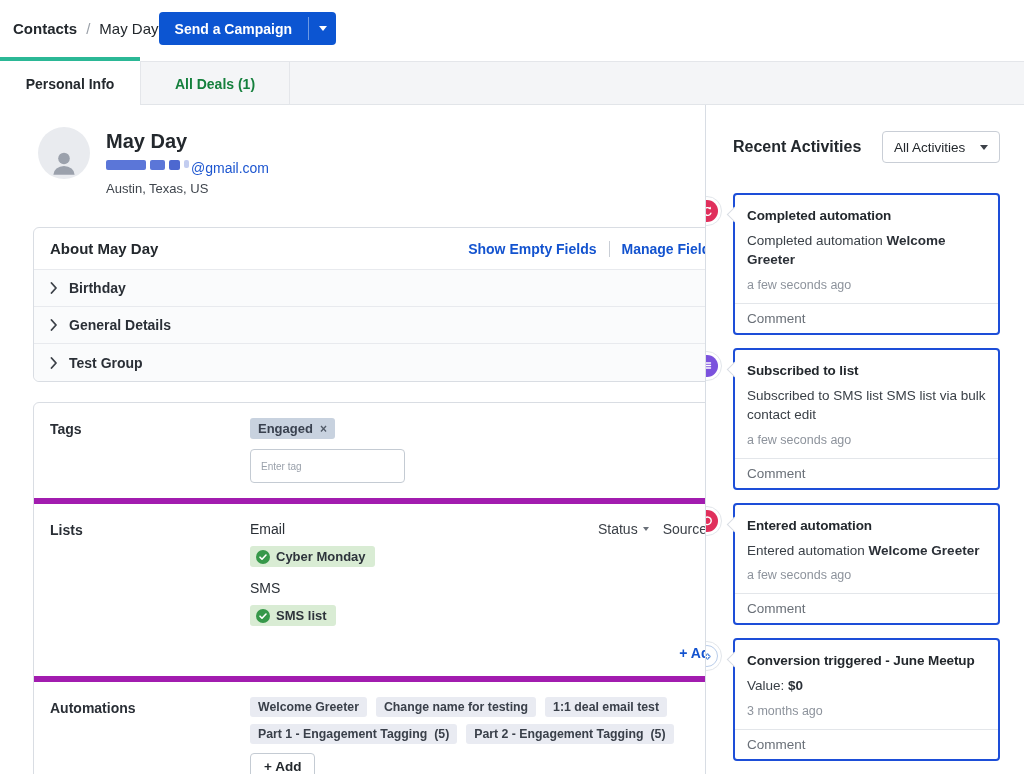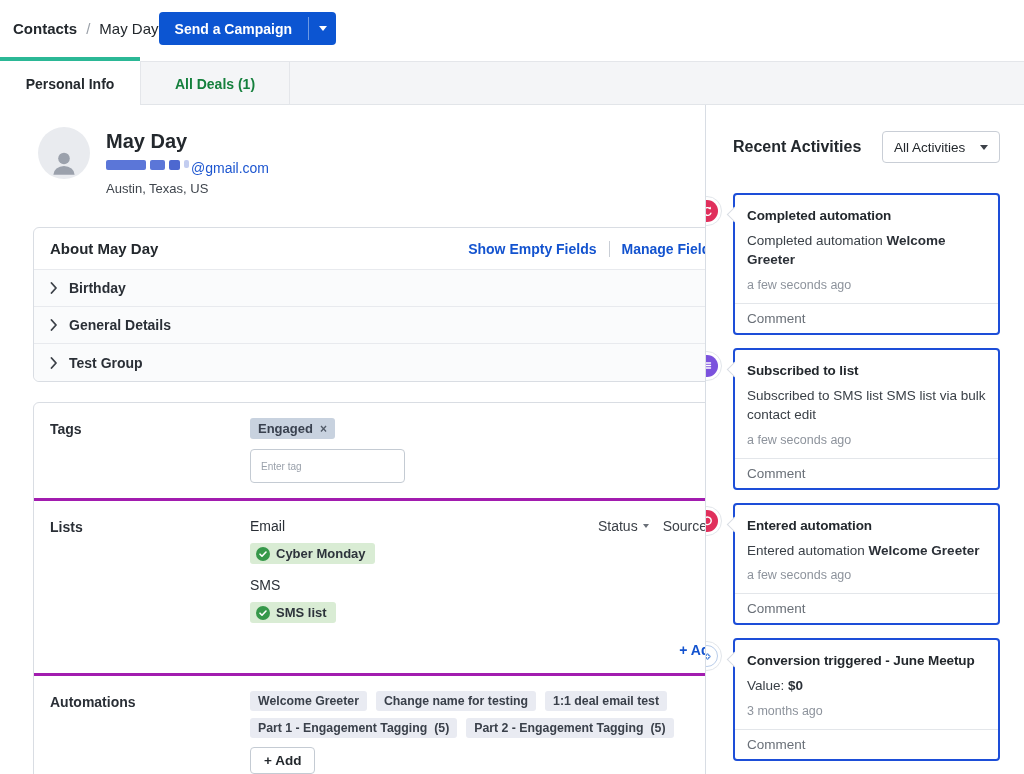--- a/index.html
+++ b/index.html
@@ -67,21 +67,21 @@
   .blue-link { color:#1353cf; cursor:pointer; }
   .link-divider { width:1px; height:16px; background:#c9ced6; margin:0 12px; }
   .about-row { display:flex; align-items:center; padding:0 16px; height:37px;
     background:#fafbfc; border-bottom:1px solid #e8eaee; cursor:pointer; }
   .about-row:last-child { border-bottom:none; border-radius:0 0 6px 6px; }
   .about-row-label { font-size:14px; font-weight:bold; color:#2a2f36; margin-left:11px; }
   .chev { display:flex; align-items:center; }
 
   .details-panel { margin-top:20px; }
   .section { display:grid; grid-template-columns:200px 1fr; padding:15px 16px; }
-  .section + .section { border-top:3px solid #a21caf; }
+  .section + .section { border-top:6px solid #a21caf; }
   .section-label { font-size:14px; font-weight:bold; color:#2a2f36; padding-top:3px; }
 
   .tag-pill { display:inline-flex; align-items:center; background:#c8d2df;
     border-radius:3px; padding:3px 8px; font-size:13px; font-weight:bold;
     color:#39414f; cursor:default; }
   .tag-x { margin-left:7px; color:#525b68; font-size:12px; cursor:pointer; }
   .tag-input { display:block; margin-top:10px; width:155px; height:32px;
     border:1px solid #c4cbd3; border-radius:4px; padding:16px 10px; font-size:10px;
     font-family:"Liberation Sans", sans-serif; color:#23282d; outline:none; }
   .tag-input::placeholder { color:#9aa1ab; }

